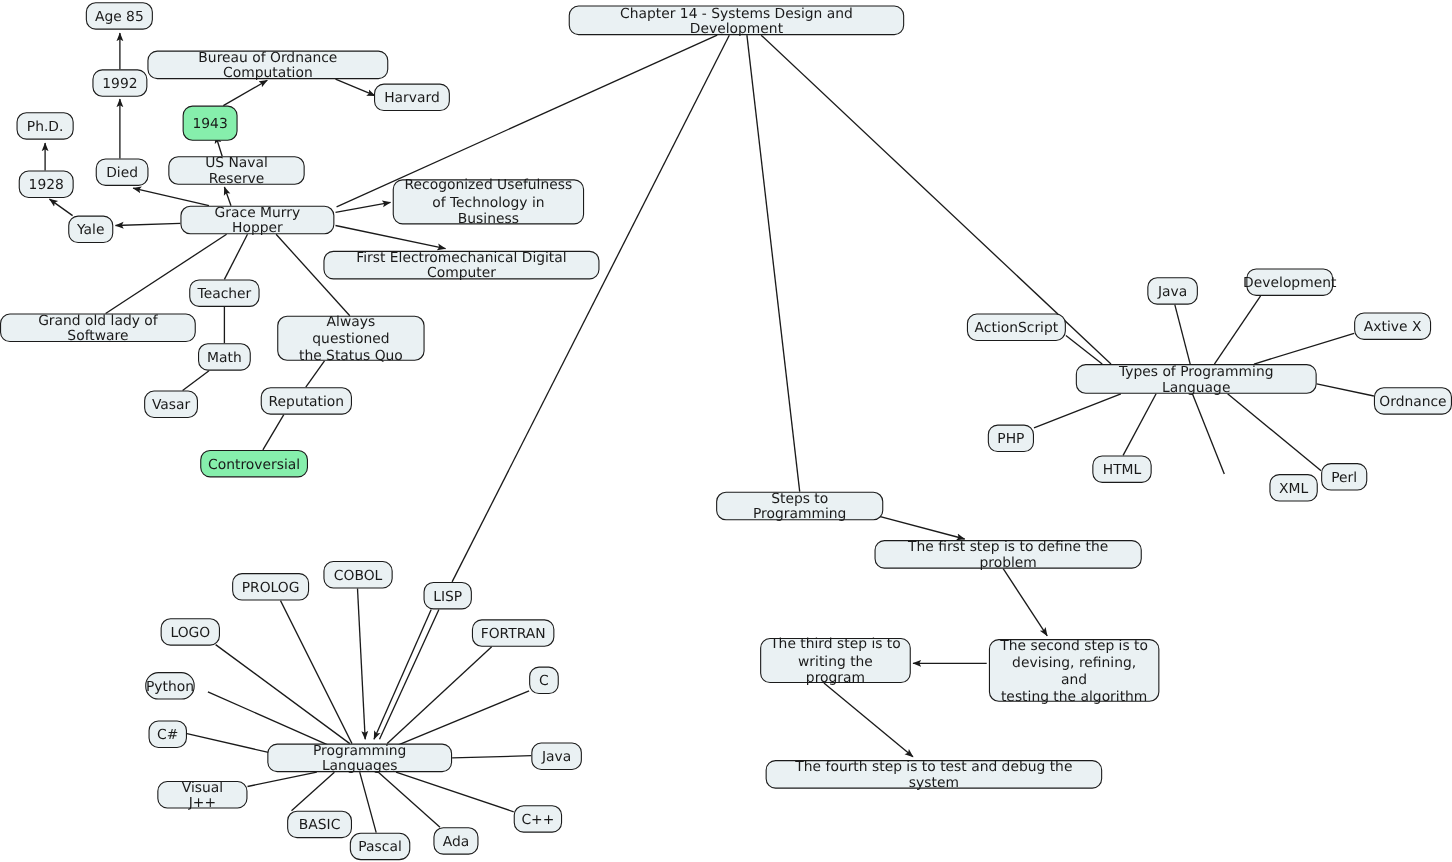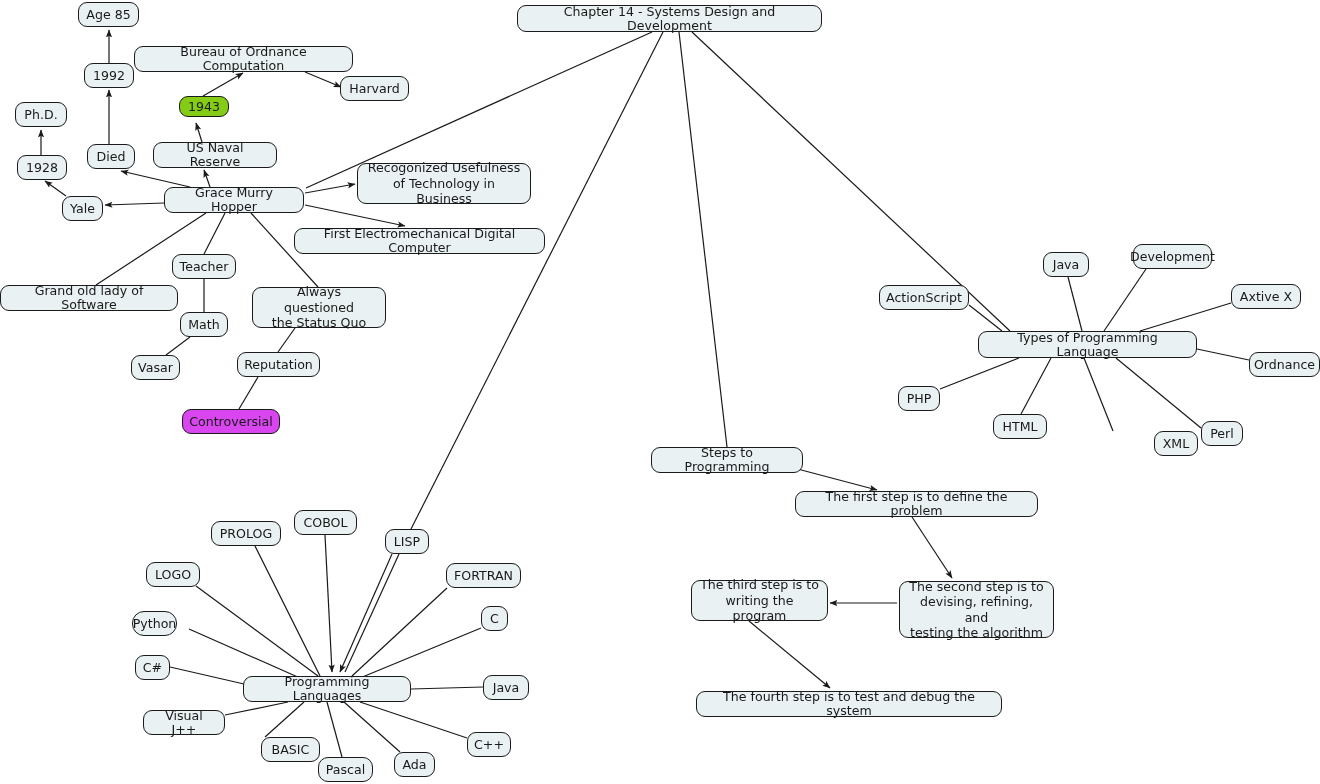--- a/index.html
+++ b/index.html
@@ -111,21 +111,21 @@
         <line x1="400" y1="752" x2="344" y2="702" stroke="#1a1a1a" stroke-width="1.2"></line>
         <line x1="467" y1="738" x2="360" y2="702" stroke="#1a1a1a" stroke-width="1.2"></line>
       </g>
   </svg>
   <div id="nodes-group">
       <div class="node" style="left: 517px; top: 5px; width: 305px; height: 27px; background: rgb(234, 241, 243); border-color: rgb(27, 27, 27);">Chapter 14 - Systems Design and Development</div>
       <div class="node" style="left: 78px; top: 2px; width: 61px; height: 25px; background: rgb(234, 241, 243); border-color: rgb(27, 27, 27);">Age 85</div>
       <div class="node" style="left: 134px; top: 46px; width: 219px; height: 26px; background: rgb(234, 241, 243); border-color: rgb(27, 27, 27);">Bureau of Ordnance Computation</div>
       <div class="node" style="left: 84px; top: 63px; width: 50px; height: 25px; background: rgb(234, 241, 243); border-color: rgb(27, 27, 27);">1992</div>
       <div class="node" style="left: 340px; top: 76px; width: 69px; height: 25px; background: rgb(234, 241, 243); border-color: rgb(27, 27, 27);">Harvard</div>
-      <div class="node" style="left: 179px; top: 96px; width: 50px; height: 21px; background: #84cc16; border-color: rgb(27, 27, 27);">1943</div>
+      <div class="node" style="left: 166px; top: 96px; width: 50px; height: 32px; background: #86efac; border-color: rgb(27, 27, 27);">1943</div>
       <div class="node" style="left: 15px; top: 102px; width: 52px; height: 25px; background: rgb(234, 241, 243); border-color: rgb(27, 27, 27);">Ph.D.</div>
       <div class="node" style="left: 87px; top: 144px; width: 48px; height: 25px; background: rgb(234, 241, 243); border-color: rgb(27, 27, 27);">Died</div>
       <div class="node" style="left: 153px; top: 142px; width: 124px; height: 26px; background: rgb(234, 241, 243); border-color: rgb(27, 27, 27);">US Naval Reserve</div>
       <div class="node" style="left: 17px; top: 155px; width: 50px; height: 25px; background: rgb(234, 241, 243); border-color: rgb(27, 27, 27);">1928</div>
       <div class="node multiline" style="left: 357px; top: 163px; width: 174px; height: 41px; background: rgb(234, 241, 243); border-color: rgb(27, 27, 27);">Recogonized Usefulness
 of Technology in Business</div>
       <div class="node" style="left: 164px; top: 187px; width: 140px; height: 26px; background: rgb(234, 241, 243); border-color: rgb(27, 27, 27);">Grace Murry Hopper</div>
       <div class="node" style="left: 62px; top: 196px; width: 41px; height: 25px; background: rgb(234, 241, 243); border-color: rgb(27, 27, 27);">Yale</div>
       <div class="node" style="left: 294px; top: 228px; width: 251px; height: 26px; background: rgb(234, 241, 243); border-color: rgb(27, 27, 27);">First Electromechanical Digital Computer</div>
       <div class="node" style="left: 1043px; top: 252px; width: 46px; height: 25px; background: rgb(234, 241, 243); border-color: rgb(27, 27, 27);">Java</div>
@@ -136,30 +136,30 @@
 the Status Quo</div>
       <div class="node" style="left: 0px; top: 285px; width: 178px; height: 26px; background: rgb(234, 241, 243); border-color: rgb(27, 27, 27);">Grand old lady of Software</div>
       <div class="node" style="left: 1231px; top: 284px; width: 70px; height: 25px; background: rgb(234, 241, 243); border-color: rgb(27, 27, 27);">Axtive X</div>
       <div class="node" style="left: 180px; top: 312px; width: 48px; height: 25px; background: rgb(234, 241, 243); border-color: rgb(27, 27, 27);">Math</div>
       <div class="node" style="left: 978px; top: 331px; width: 219px; height: 27px; background: rgb(234, 241, 243); border-color: rgb(27, 27, 27);">Types of Programming Language</div>
       <div class="node" style="left: 237px; top: 352px; width: 83px; height: 25px; background: rgb(234, 241, 243); border-color: rgb(27, 27, 27);">Reputation</div>
       <div class="node" style="left: 1249px; top: 352px; width: 71px; height: 25px; background: rgb(234, 241, 243); border-color: rgb(27, 27, 27);">Ordnance</div>
       <div class="node" style="left: 131px; top: 355px; width: 49px; height: 25px; background: rgb(234, 241, 243); border-color: rgb(27, 27, 27);">Vasar</div>
       <div class="node" style="left: 898px; top: 386px; width: 42px; height: 25px; background: rgb(234, 241, 243); border-color: rgb(27, 27, 27);">PHP</div>
       <div class="node" style="left: 993px; top: 414px; width: 54px; height: 25px; background: rgb(234, 241, 243); border-color: rgb(27, 27, 27);">HTML</div>
-      <div class="node" style="left: 182px; top: 409px; width: 98px; height: 25px; background: #d946ef; border-color: rgb(27, 27, 27);">Controversial</div>
+      <div class="node" style="left: 182px; top: 409px; width: 98px; height: 25px; background: #86efac; border-color: rgb(27, 27, 27);">Controversial</div>
       <div class="node" style="left: 1201px; top: 421px; width: 42px; height: 25px; background: rgb(234, 241, 243); border-color: rgb(27, 27, 27);">Perl</div>
       <div class="node" style="left: 1154px; top: 431px; width: 44px; height: 25px; background: rgb(234, 241, 243); border-color: rgb(27, 27, 27);">XML</div>
       <div class="node" style="left: 651px; top: 447px; width: 152px; height: 26px; background: rgb(234, 241, 243); border-color: rgb(27, 27, 27);">Steps to Programming</div>
       <div class="node" style="left: 795px; top: 491px; width: 243px; height: 26px; background: rgb(234, 241, 243); border-color: rgb(27, 27, 27);">The first step is to define the problem</div>
       <div class="node" style="left: 294px; top: 510px; width: 63px; height: 25px; background: rgb(234, 241, 243); border-color: rgb(27, 27, 27);">COBOL</div>
       <div class="node" style="left: 211px; top: 521px; width: 70px; height: 25px; background: rgb(234, 241, 243); border-color: rgb(27, 27, 27);">PROLOG</div>
       <div class="node" style="left: 385px; top: 529px; width: 44px; height: 25px; background: rgb(234, 241, 243); border-color: rgb(27, 27, 27);">LISP</div>
       <div class="node" style="left: 146px; top: 562px; width: 54px; height: 25px; background: rgb(234, 241, 243); border-color: rgb(27, 27, 27);">LOGO</div>
-      <div class="node" style="left: 446px; top: 563px; width: 75px; height: 25px; background: rgb(234, 241, 243); border-color: rgb(27, 27, 27);">FORTRAN</div>
+      <div class="node" style="left: 429px; top: 563px; width: 75px; height: 25px; background: rgb(234, 241, 243); border-color: rgb(27, 27, 27);">FORTRAN</div>
       <div class="node multiline" style="left: 691px; top: 580px; width: 137px; height: 41px; background: rgb(234, 241, 243); border-color: rgb(27, 27, 27);">The third step is to
 writing the program</div>
       <div class="node multiline" style="left: 899px; top: 581px; width: 155px; height: 57px; background: rgb(234, 241, 243); border-color: rgb(27, 27, 27);">The second step is to
 devising, refining, and
 testing the algorithm</div>
       <div class="node" style="left: 132px; top: 611px; width: 45px; height: 25px; background: rgb(234, 241, 243); border-color: rgb(27, 27, 27); border-radius: 12px;">Python</div>
       <div class="node" style="left: 481px; top: 606px; width: 27px; height: 25px; background: rgb(234, 241, 243); border-color: rgb(27, 27, 27);">C</div>
       <div class="node" style="left: 135px; top: 655px; width: 35px; height: 25px; background: rgb(234, 241, 243); border-color: rgb(27, 27, 27);">C#</div>
       <div class="node" style="left: 243px; top: 676px; width: 168px; height: 26px; background: rgb(234, 241, 243); border-color: rgb(27, 27, 27);">Programming Languages</div>
       <div class="node" style="left: 483px; top: 675px; width: 46px; height: 25px; background: rgb(234, 241, 243); border-color: rgb(27, 27, 27);">Java</div>

